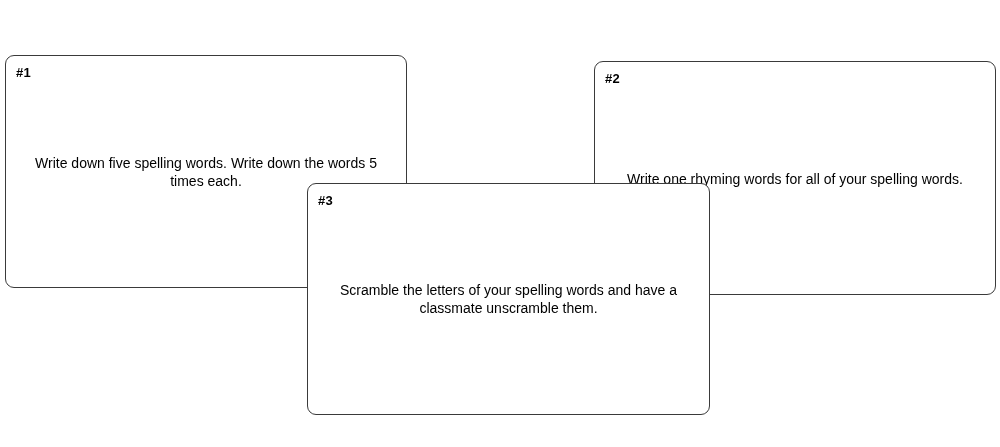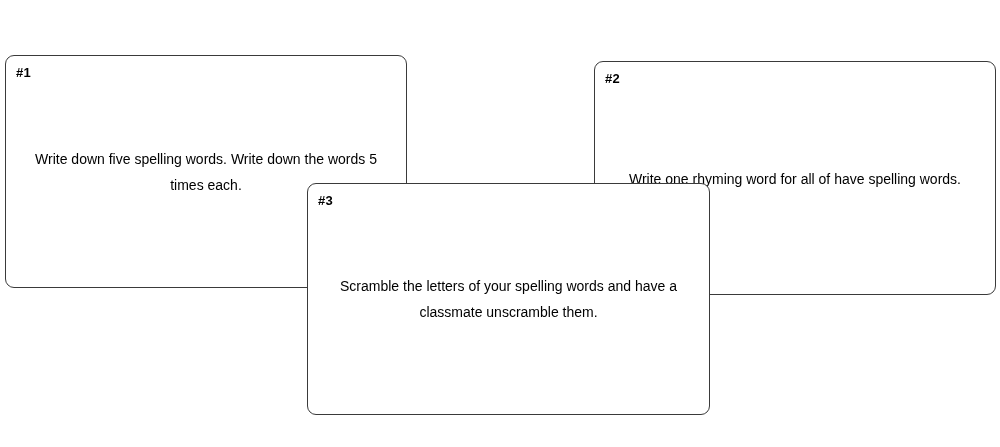--- a/index.html
+++ b/index.html
@@ -34,38 +34,38 @@
       position: absolute;
       left: 14px;
       right: 14px;
       top: 0;
       bottom: 0;
       display: flex;
       align-items: center;
       justify-content: center;
       text-align: center;
       font-size: 14px;
-      line-height: 26px;
+      line-height: 18px;
     }
     #card-1 { left: 5px;  top: 55px;  width: 402px; height: 233px; z-index: 1; }
     #card-2 { left: 594px; top: 61px; width: 402px; height: 234px; z-index: 1; }
     #card-3 { left: 307px; top: 183px; width: 403px; height: 232px; z-index: 3; }
     
     #card-2 .card-body { padding-top: 2px; }
     #card-3 .card-body { padding-top: 0px; }
   </style>
 </head>
 <body>
 
 <div class="card" id="card-1">
   <span class="card-label">#1</span>
   <div class="card-body">Write down five spelling words. Write down the words 5 times each.</div>
 </div>
 
 <div class="card" id="card-2">
   <span class="card-label">#2</span>
-  <div class="card-body">Write one rhyming word for all of have spelling words.</div>
+  <div class="card-body">Write one rhyming words for all of your spelling words.</div>
 </div>
 
 <div class="card" id="card-3">
   <span class="card-label">#3</span>
   <div class="card-body">Scramble the letters of your spelling words and have a classmate unscramble them.</div>
 </div>
 
 </body></html>

